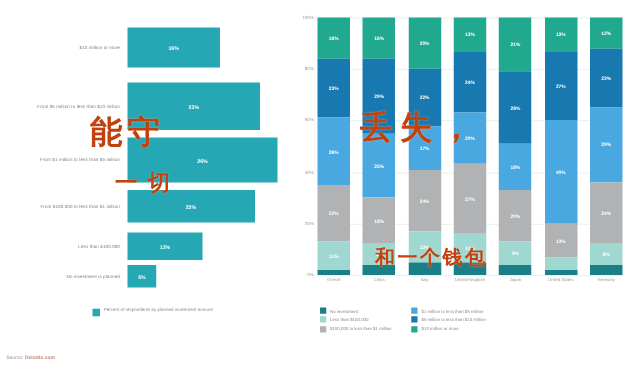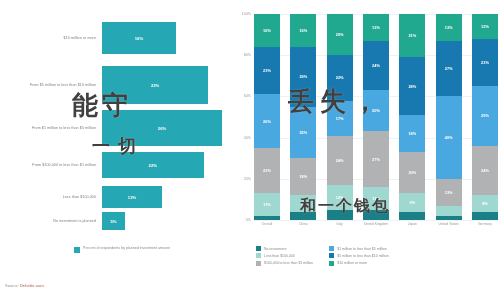--- a/index.html
+++ b/index.html
@@ -81,21 +81,21 @@
     position:absolute;left:5px;top:283px;
     font-size:4px;color:#9a8f8f;
   }
   .source .brand{color:#c08a7a;font-weight:bold;}
 
   
   .overlay{
     position:absolute;inset:0;pointer-events:none;z-index:20;
   }
   .cn{
-    position:absolute;color:#404040;font-weight:bold;
+    position:absolute;color:#c2410c;font-weight:bold;
     font-family:Liberation Mono, monospace;
     text-shadow:0 0 1px rgba(255,255,255,.6);
   }
   #cn-line1{left:72px;top:88px;font-size:26px;letter-spacing:4px;}
   #cn-line2{left:92px;top:134px;font-size:18px;letter-spacing:8px;}
   #cn-line3{left:288px;top:84px;font-size:26px;letter-spacing:6px;}
   #cn-line4{left:300px;top:196px;font-size:16px;letter-spacing:2px;}
 </style>
 </head>
 <body>

